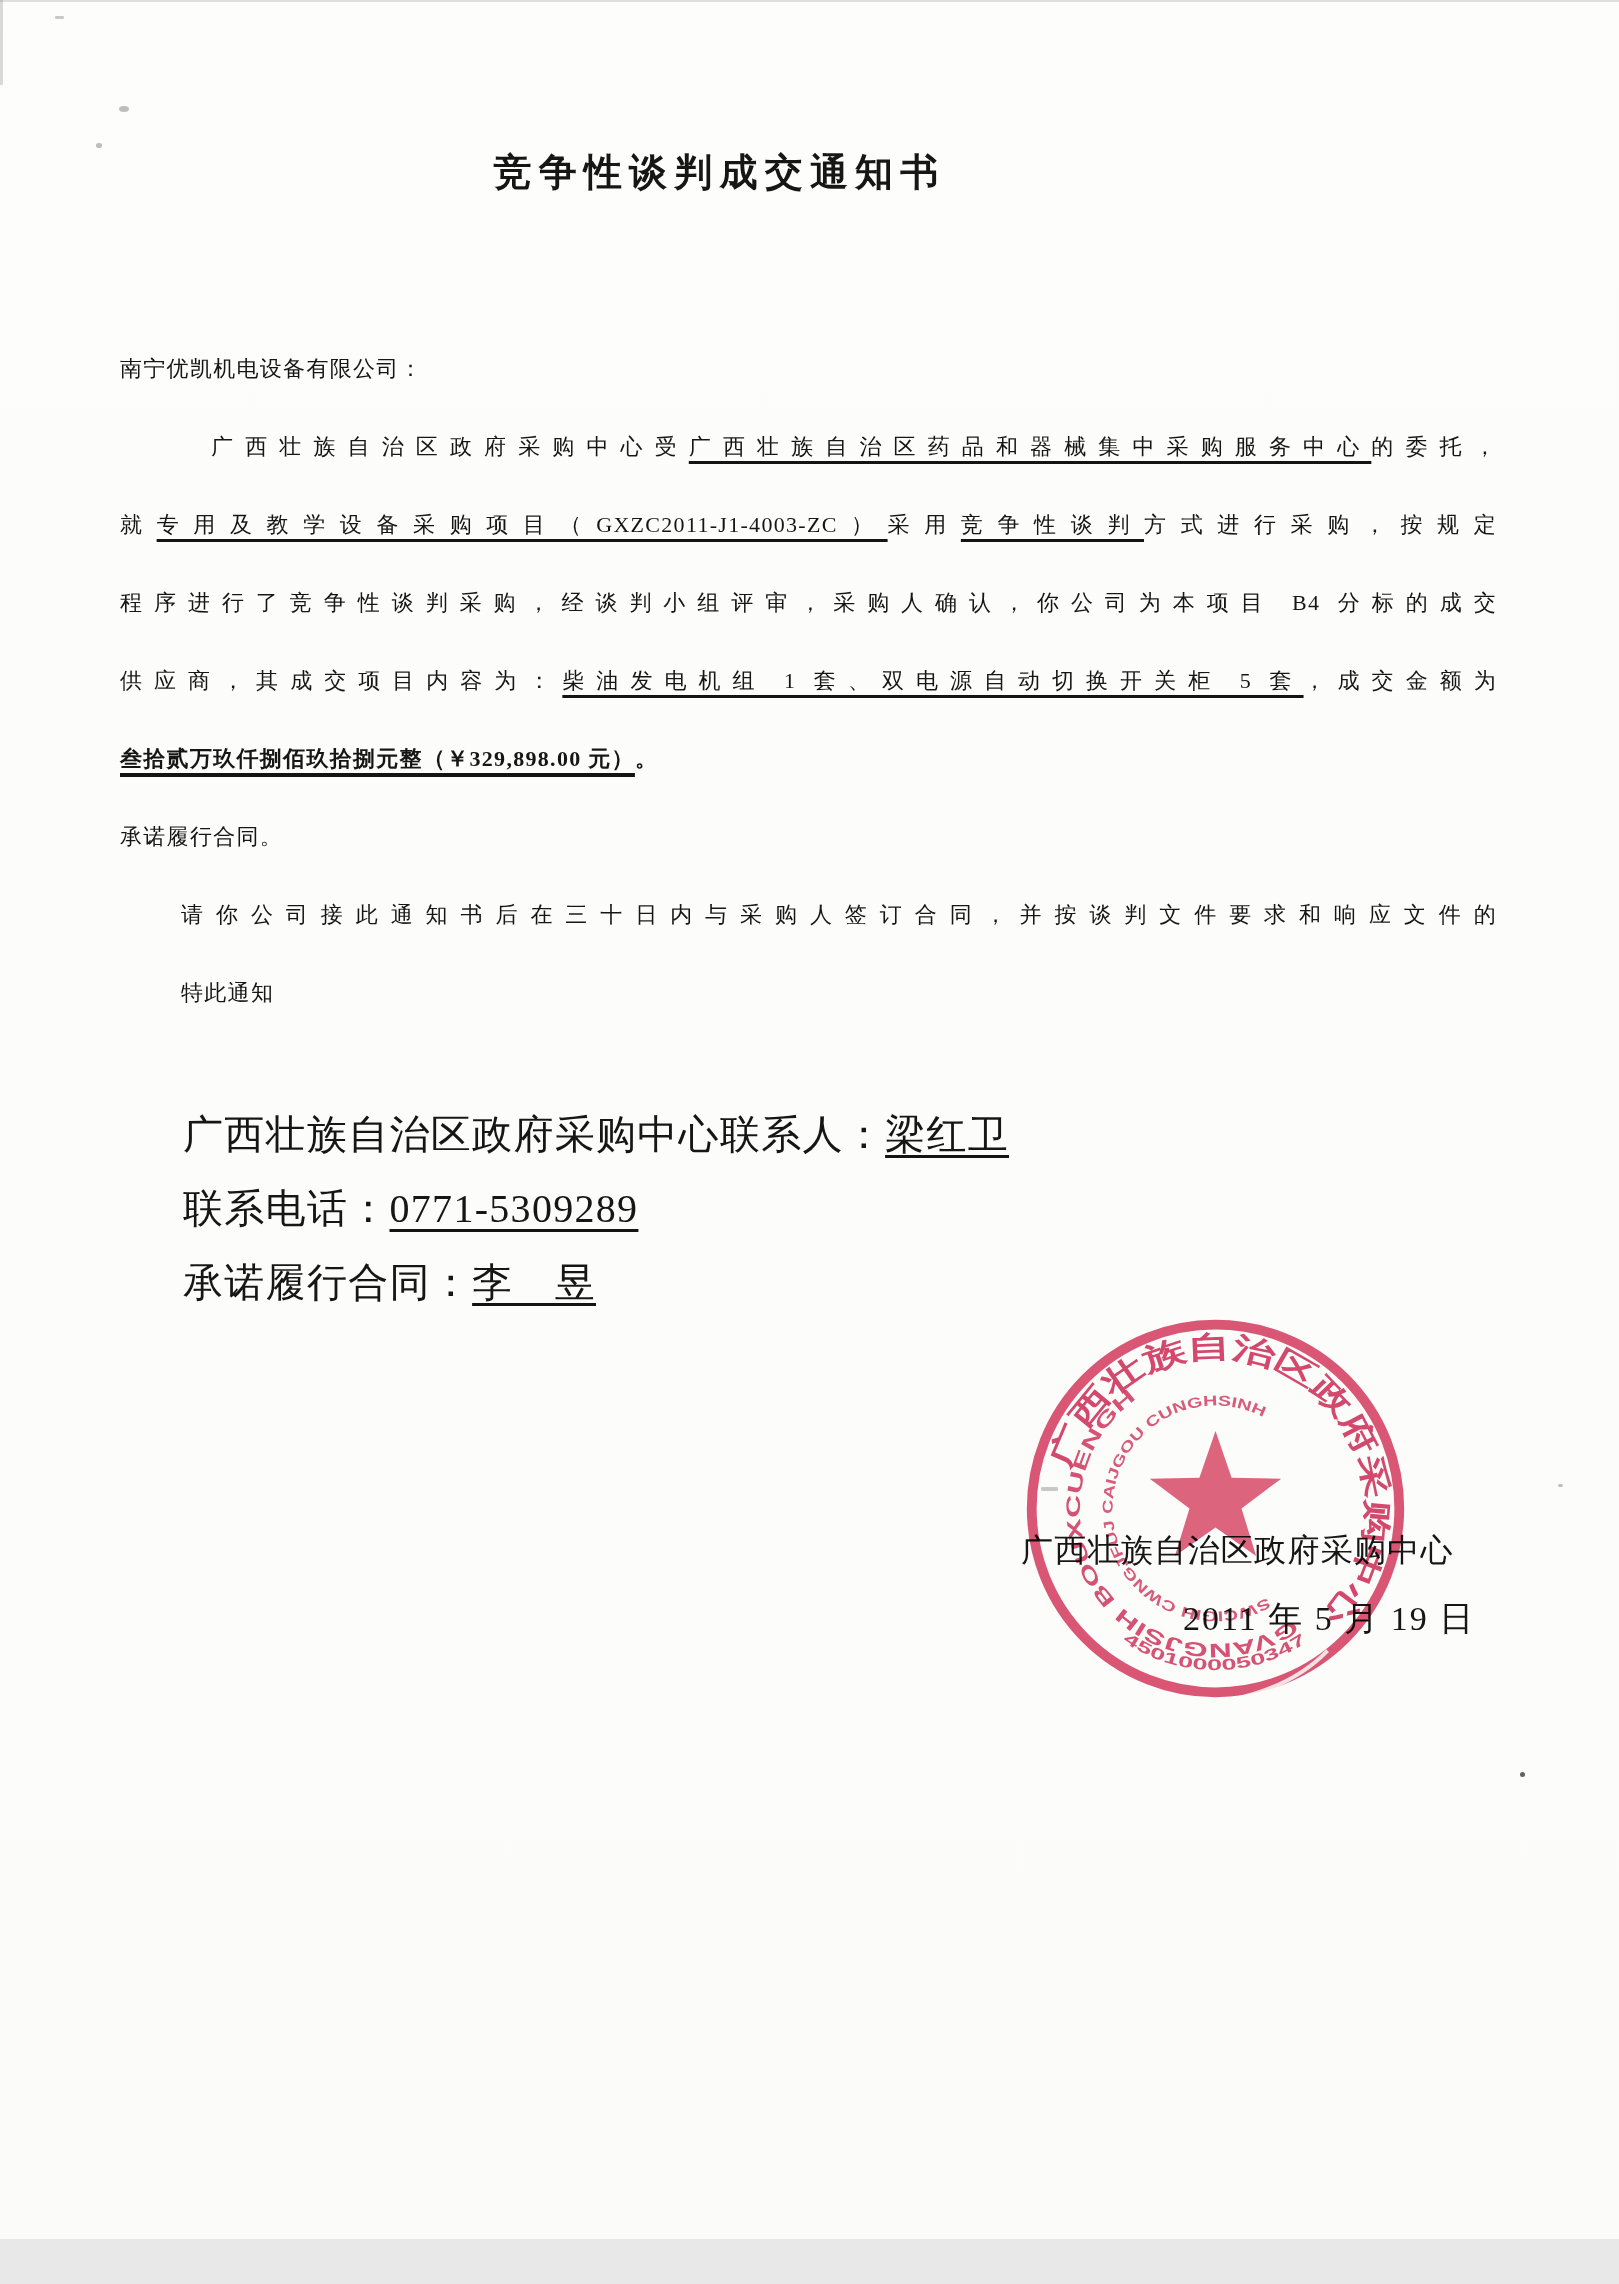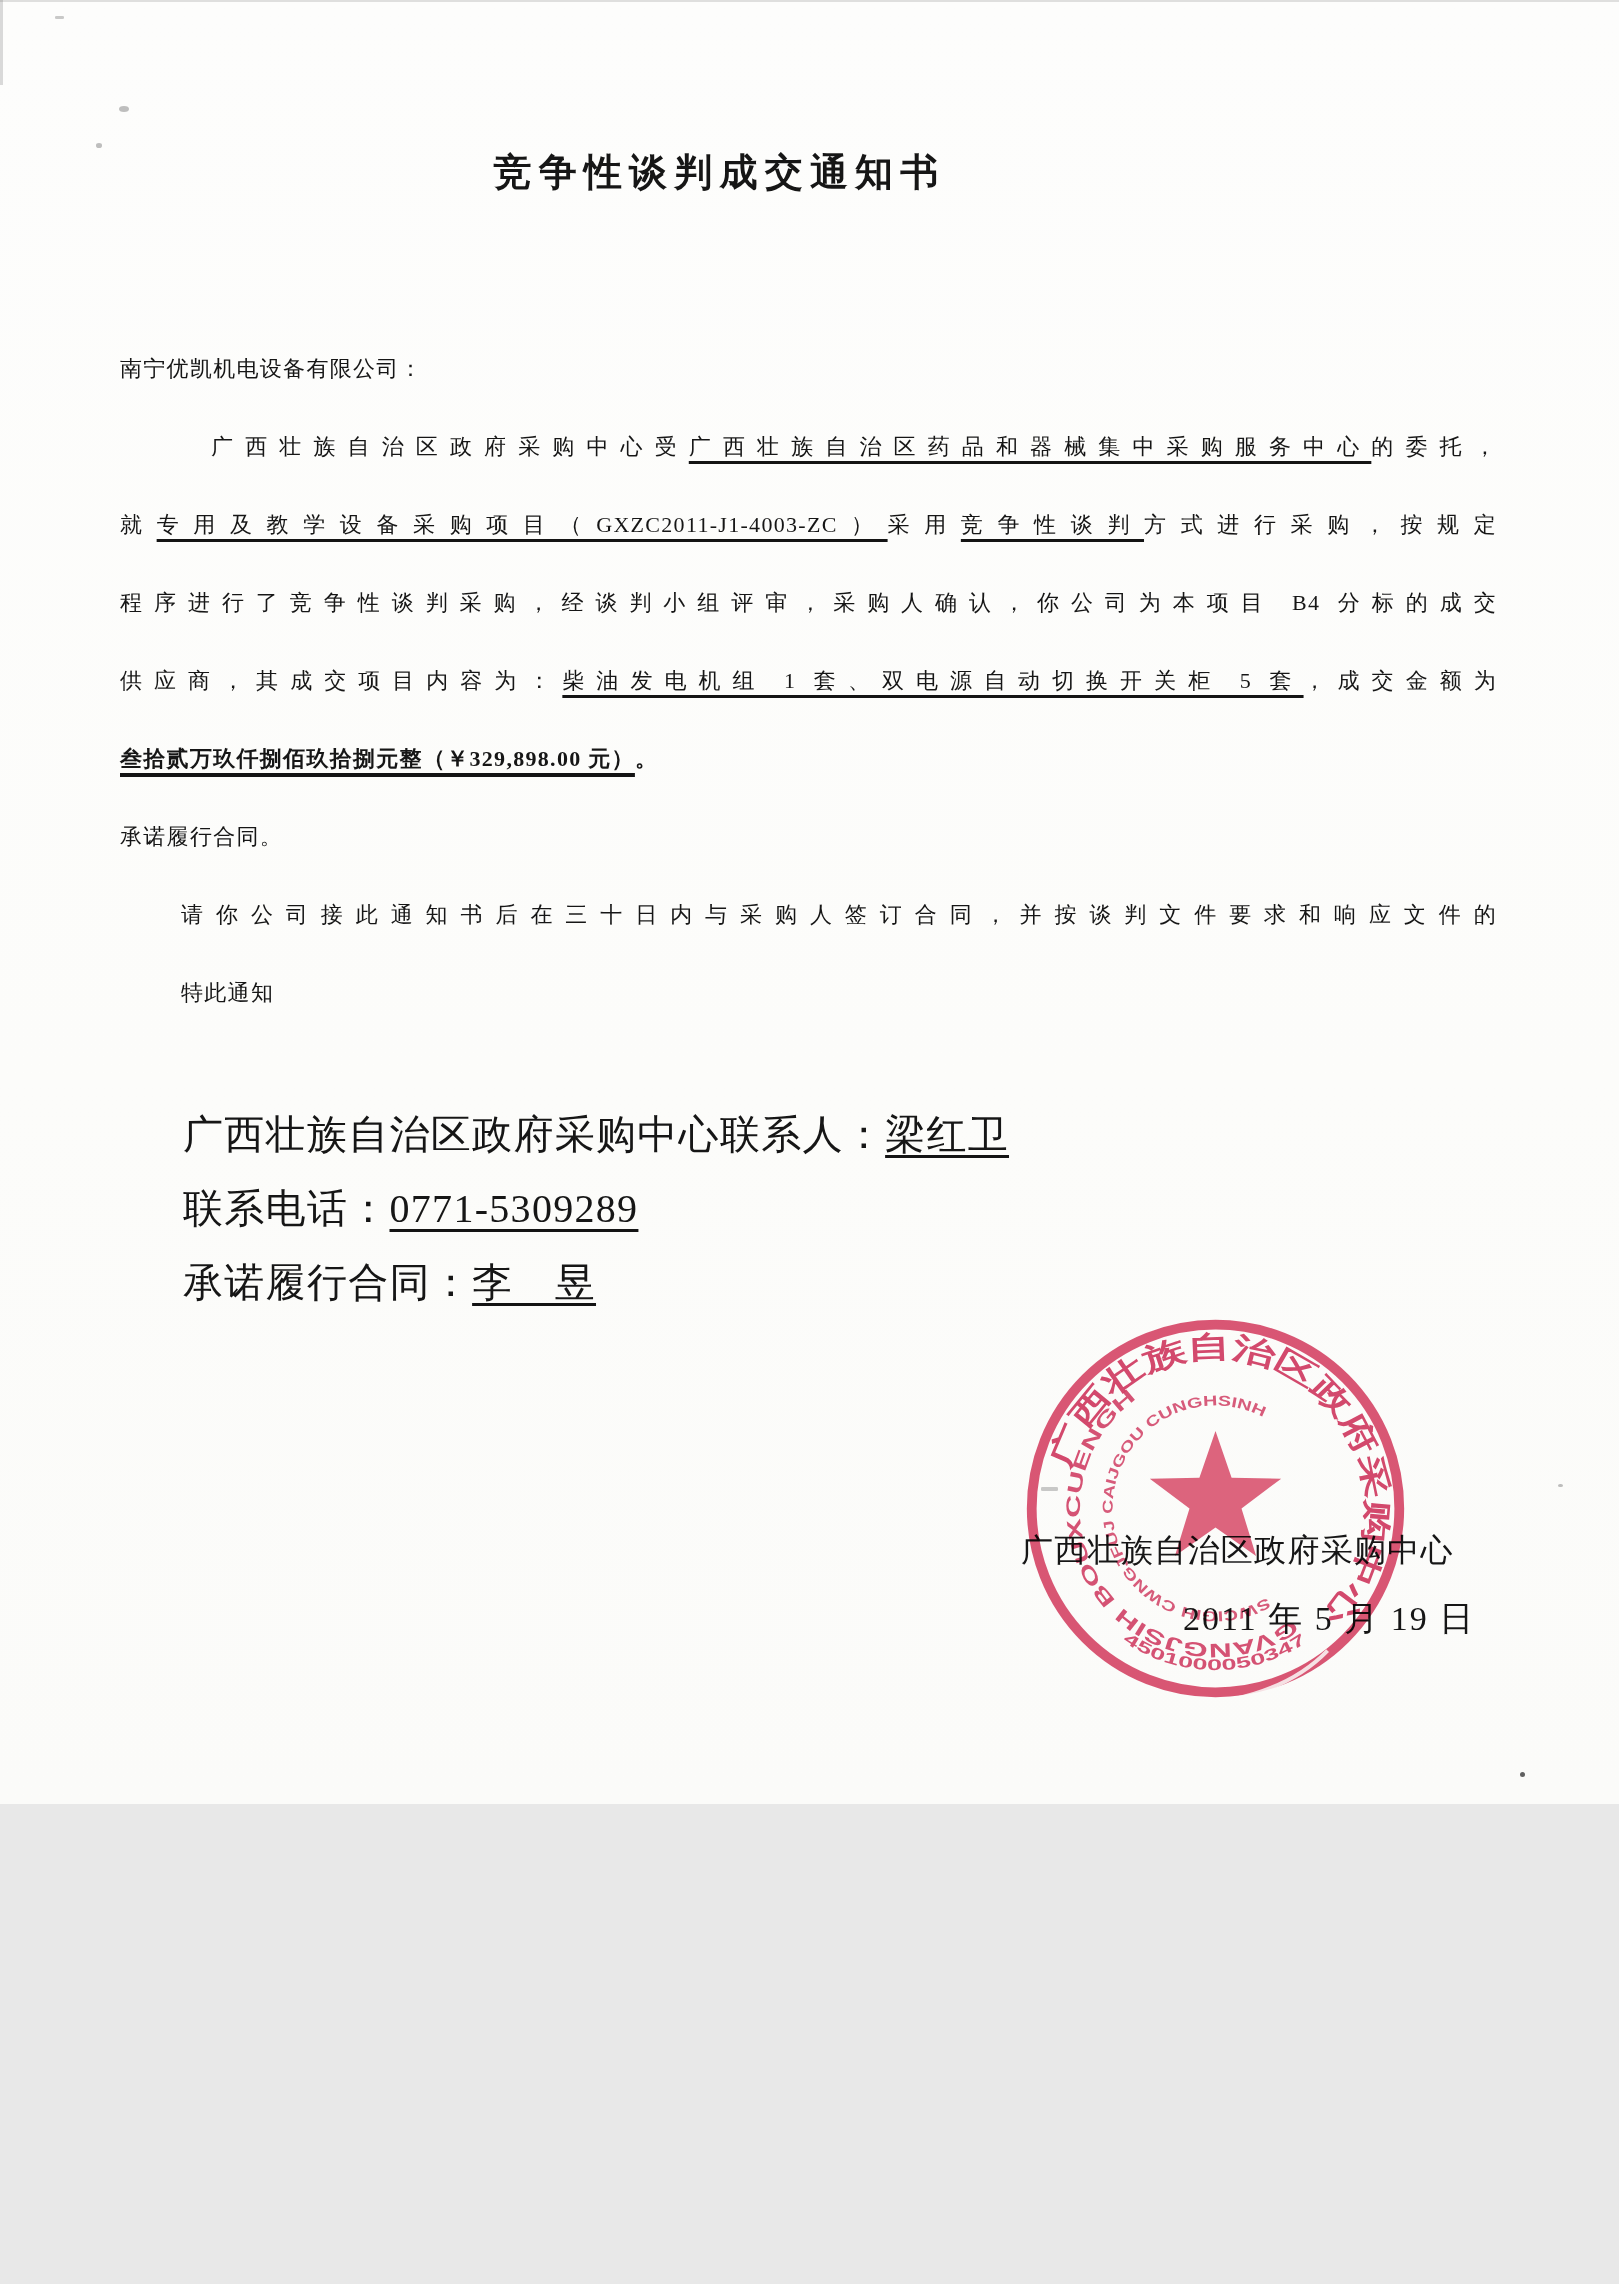--- a/index.html
+++ b/index.html
@@ -1,17 +1,17 @@
 <!DOCTYPE html>
 <html style="font-size:10.4px"><head>
 <meta charset="utf-8">
 <style>
   html,body{margin:0;padding:0;background:#e8e8e8;}
   .page{
-    position:relative;width:1619px;height:1804px;overflow:hidden;
+    position:relative;width:1619px;height:2239px;overflow:hidden;
     background:linear-gradient(180deg,#fdfdfc 0%,#fcfcfa 60%,#fbfbf9 100%);
     font-family:"Liberation Serif","DejaVu Serif",serif;color:#161616;
   }
   .edge-top{position:absolute;left:0;top:0;width:100%;height:2px;background:rgba(120,120,120,.22);}
   .edge-corner{position:absolute;left:0;top:0;width:3.3px;height:85px;background:rgba(110,110,110,.25);}
   .title{position:absolute;top:147px;left:0;right:0;text-align:center;
     font-family:"Liberation Sans","DejaVu Sans",sans-serif;font-weight:700;
     font-size:38px;letter-spacing:7.2px;}
   .title>span{position:relative;left:-90px;}
   .main{position:absolute;left:120px;top:330px;width:1377px;font-size:22px;letter-spacing:1.3px;}

